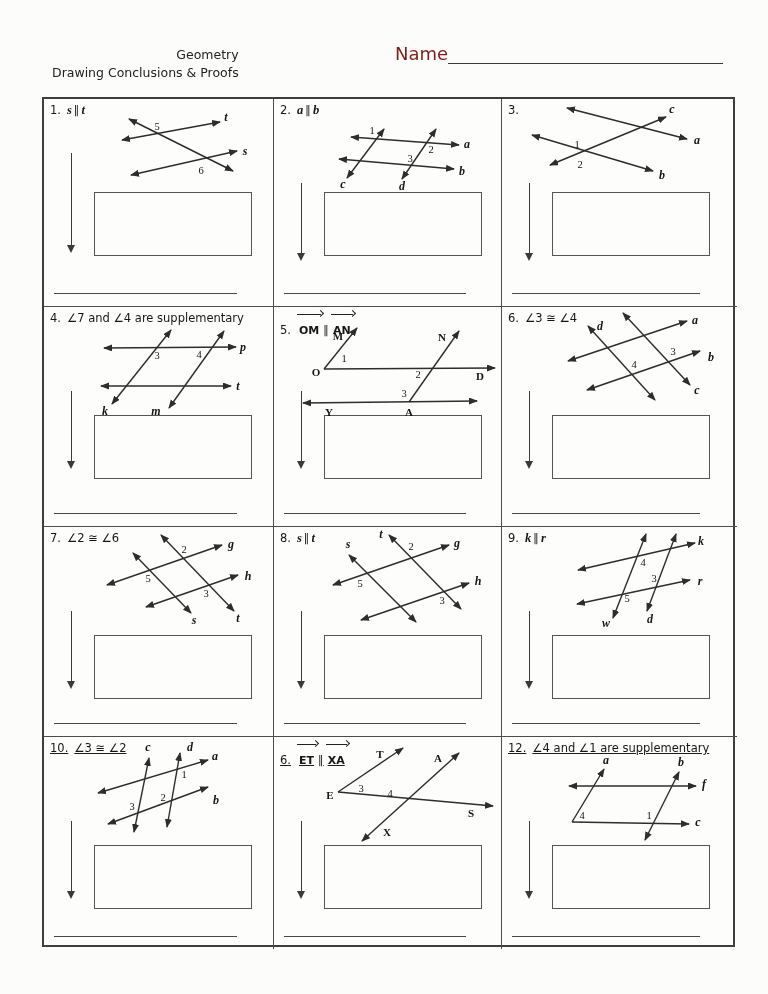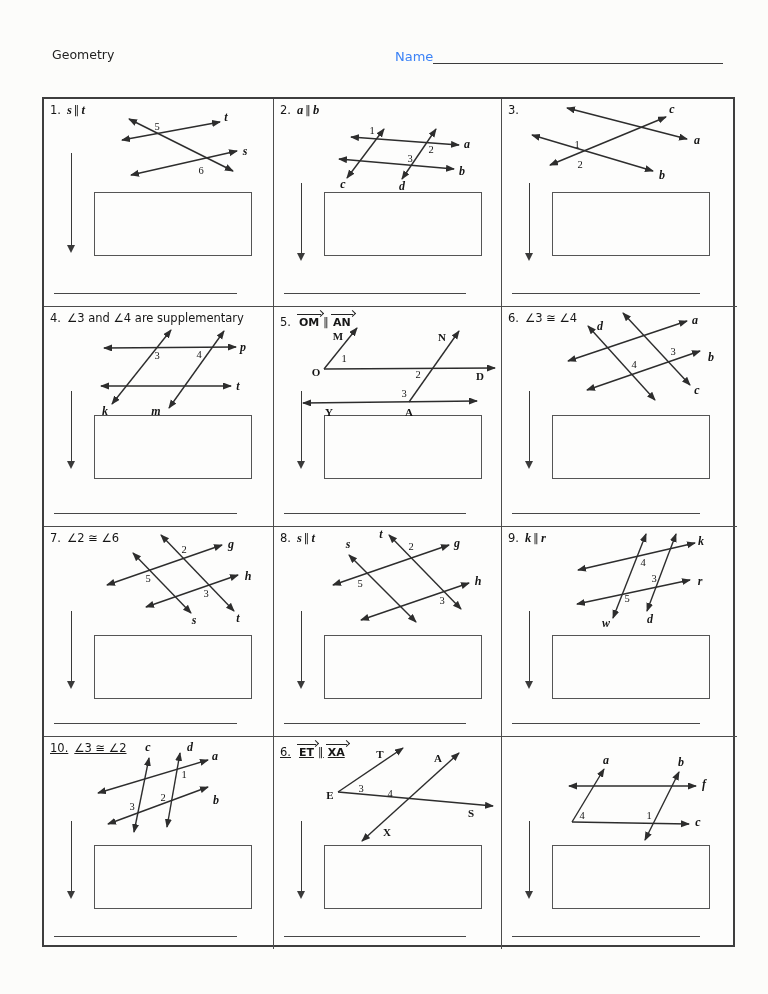--- a/index.html
+++ b/index.html
@@ -1,40 +1,40 @@
 <!DOCTYPE html>
 <html><head>
 <meta charset="utf-8">
 <style>
   html,body{margin:0;padding:0;background:#f2f2f0;}
   .page{position:relative;width:768px;height:994px;background:#fcfcfa;margin:0 auto;
         font-family:"DejaVu Sans",sans-serif;color:#1d1d1d;overflow:hidden;text-align:right;}
 
   
   .hdr-left{position:absolute;left:52px;top:46px;font-size:12.5px;line-height:18px;color:#222;}
-  .hdr-right{position:absolute;left:395px;top:46px;width:328px;font-size:13px;color:#3b82f6;}
+  .hdr-right{position:absolute;left:395px;top:46px;width:328px;font-size:18px;color:#7f1d1d;}
   .frow{display:flex;align-items:flex-end;height:18px;}
   .fill-line{flex:1;border-bottom:1.6px solid #3b3b3b;height:14px;}
   .fill-line.period-line{flex:0 0 96px;}
 
   
   .grid{position:absolute;left:42px;top:97px;width:693px;height:850px;
         display:grid;grid-template-columns:230px 228px 235px;grid-template-rows:208px 220px 210px 212px;
         border:2px solid #3e3e3e;box-sizing:border-box;background:#fdfdfc;}
   .cell{position:relative;border-right:1.4px solid #4c4c4c;border-bottom:1.4px solid #4c4c4c;
         box-sizing:border-box;padding:4px 6px;}
   .cell:nth-child(3n){border-right:none;}
   .cell:nth-child(n+10){border-bottom:none;text-decoration:underline;}
 
   .stmt{display:flex;align-items:baseline;font-size:11.5px;line-height:15px;color:#161616;position:relative;z-index:2;}
   .num{margin-right:6px;}
   .stxt{display:flex;align-items:baseline;gap:2px;}
   .mi{font:italic 700 12.5px "Liberation Serif",serif;}
   .ray{font-weight:700;font-size:11px;position:relative;display:inline-block;
-       border-top:1.3px solid #222;padding:0 2px;margin-top:3px;}
+       border-top:1.3px solid #222;padding:8px 2px;margin-top:3px;}
   .ray::after{content:"";position:absolute;top:-3.6px;right:-2px;width:4px;height:4px;
        border-top:1.3px solid #222;border-right:1.3px solid #222;transform:rotate(45deg);}
 
   .diagram{position:absolute;z-index:1;overflow:visible;}
   .dline{stroke:#2d2d2d;stroke-width:1.4;fill:none;}
   .lnum{font:10.5px "Liberation Serif",serif;fill:#151515;}
   .lital{font:italic 700 12px "Liberation Serif",serif;fill:#151515;}
   .lpt{font:700 11px "Liberation Serif",serif;fill:#151515;}
 
   .down-arrow{position:absolute;left:27px;top:84px;height:74px;width:0;border-left:1.6px solid #3a3a3a;}
@@ -61,20 +61,21 @@
   .cell:nth-child(10) .diagram{left:47px;top:5px;}
   .cell:nth-child(11) .diagram{left:49px;top:7px;}
   .cell:nth-child(12) .diagram{left:54px;top:10px;}
 </style>
 </head>
 <body>
 
 <div class="page">
   <div class="hdr-left">
     <div>Geometry</div>
+    <div>Drawing Conclusions &amp; Proofs</div>
   </div>
   <div class="hdr-right">
     <div class="frow">
       <span>Name</span>
       <span class="fill-line"></span>
     </div>
   </div>
 
   <div class="grid">
       <div class="cell">
@@ -156,21 +157,21 @@
           <text x="60" y="67" text-anchor="middle" class="lnum">2</text>
         </svg>
     <div class="down-arrow"></div>
     <div class="answer-box"></div>
     <div class="answer-line"></div>
   </div>
       <div class="cell">
     <div class="stmt">
       <span class="num">4.</span>
       <span class="stxt">
-            <span>∠3 and ∠4 are supplementary</span>
+            <span>∠7 and ∠4 are supplementary</span>
           </span>
     </div>
     <svg class="diagram" viewBox="0 0 150 95" width="150" height="95">
           <defs>
             <marker id="ah3" markerWidth="9" markerHeight="8" refX="8" refY="3.5" orient="auto-start-reverse" markerUnits="userSpaceOnUse">
               <path d="M0,0 L9,3.5 L0,7 Z" fill="#2d2d2d"></path>
             </marker>
           </defs>
           <line x1="8" y1="25" x2="140" y2="24" class="dline" marker-start="url(#ah3)" marker-end="url(#ah3)"></line>
           <line x1="5" y1="63" x2="135" y2="63" class="dline" marker-start="url(#ah3)" marker-end="url(#ah3)"></line>
@@ -392,20 +393,26 @@
           <text x="115" y="18" text-anchor="middle" class="lpt">A</text>
           <text x="64" y="92" text-anchor="middle" class="lpt">X</text>
           <text x="38" y="48" text-anchor="middle" class="lnum">3</text>
           <text x="67" y="53" text-anchor="middle" class="lnum">4</text>
         </svg>
     <div class="down-arrow"></div>
     <div class="answer-box"></div>
     <div class="answer-line"></div>
   </div>
       <div class="cell">
+    <div class="stmt">
+      <span class="num">12.</span>
+      <span class="stxt">
+            <span>∠4 and ∠1 are supplementary</span>
+          </span>
+    </div>
     <svg class="diagram" viewBox="0 0 155 100" width="155" height="100">
           <defs>
             <marker id="ah11" markerWidth="9" markerHeight="8" refX="8" refY="3.5" orient="auto-start-reverse" markerUnits="userSpaceOnUse">
               <path d="M0,0 L9,3.5 L0,7 Z" fill="#2d2d2d"></path>
             </marker>
           </defs>
           <line x1="13" y1="39" x2="140" y2="39" class="dline" marker-start="url(#ah11)" marker-end="url(#ah11)"></line>
           <line x1="16" y1="75" x2="133" y2="77" class="dline" marker-end="url(#ah11)"></line>
           <line x1="16" y1="75" x2="48" y2="22" class="dline" marker-end="url(#ah11)"></line>
           <line x1="123" y1="25" x2="89" y2="93" class="dline" marker-start="url(#ah11)" marker-end="url(#ah11)"></line>

